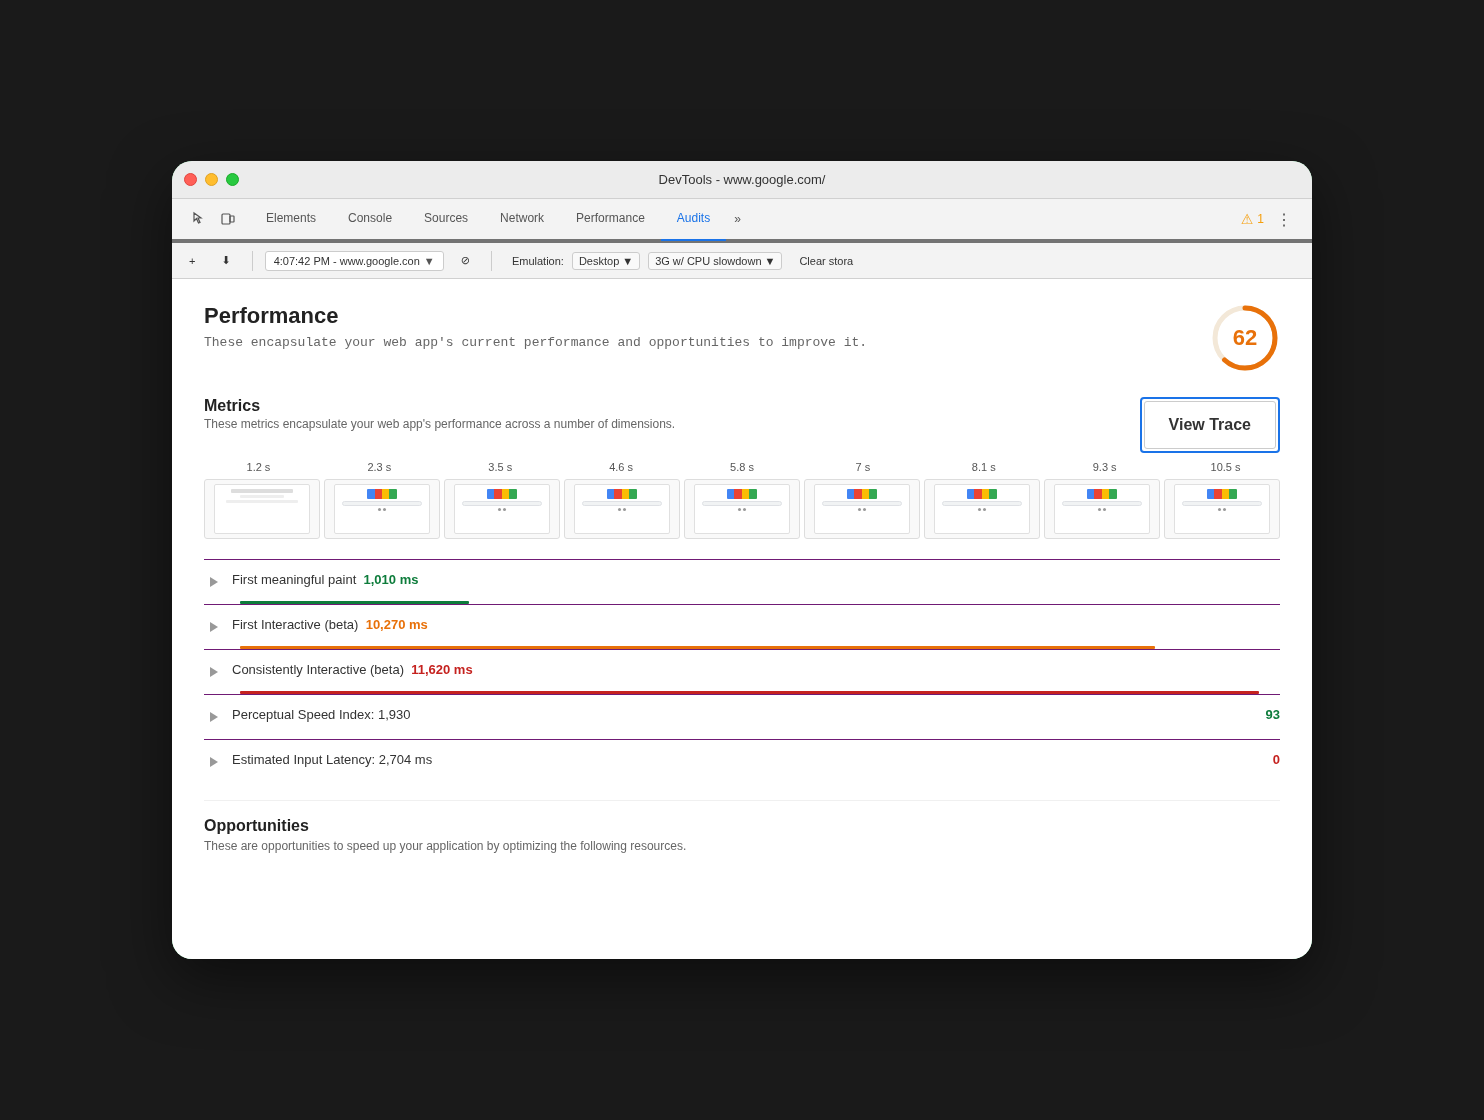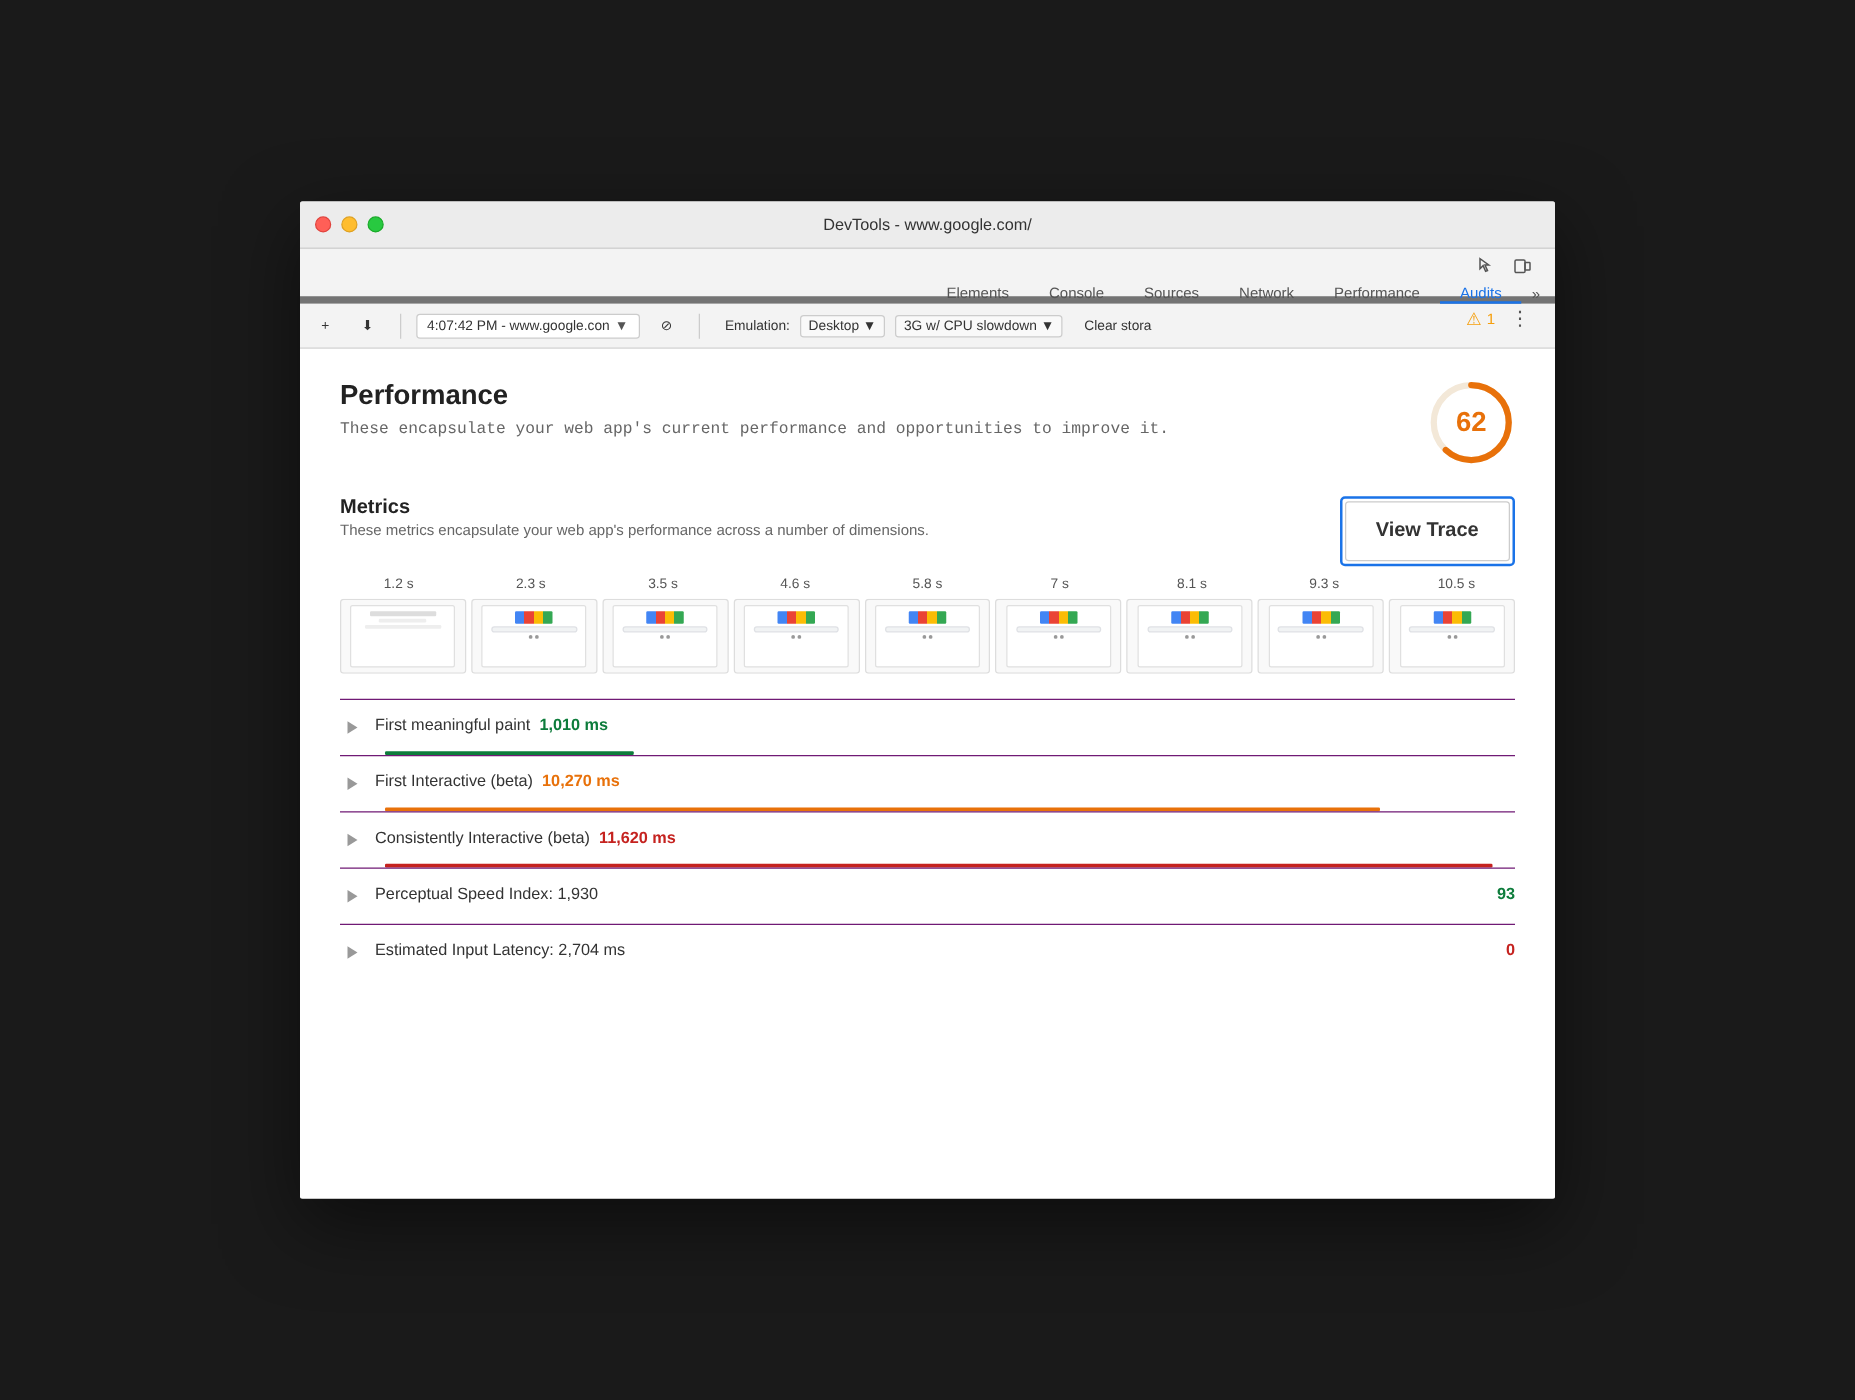--- a/index.html
+++ b/index.html
@@ -5,23 +5,23 @@
     * { box-sizing: border-box; margin: 0; padding: 0; }
     body {
       background: #1a1a1a;
       display: flex;
       justify-content: center;
       align-items: center;
       min-height: 100vh;
       font-family: -apple-system, BlinkMacSystemFont, 'Helvetica Neue', Arial, sans-serif;
     }
     .window {
-      width: 1004px;
-      background: #a3a3a3;
-      border-radius: 2px;
+      width: 1140px;
+      background: #86efac;
+      border-radius: 20px;
       overflow: hidden;
       box-shadow: 0 20px 60px rgba(0,0,0,0.5);
     }
     .titlebar {
       background: #ececec;
       height: 38px;
       display: flex;
       align-items: center;
       padding: 0 12px;
       border-bottom: 1px solid #d0d0d0;
@@ -45,24 +45,23 @@
       left: 50%;
       transform: translateX(-50%);
       font-size: 13px;
       color: #333;
       font-weight: 500;
     }
     .devtools-toolbar {
       background: #f3f3f3;
       height: 44px;
       display: flex;
-      align-items: flex-end;
-      border-bottom: 6px solid #737373;
+      align-items: center;
+      border-bottom: 4px solid #737373;
       padding: 0 4px;
-      flex-direction: column;
     }
     .toolbar-icons {
       display: flex;
       align-items: center;
       gap: 2px;
       padding: 0 8px;
     }
     .toolbar-icon-btn {
       width: 28px;
       height: 28px;
@@ -656,14 +655,18 @@
 
       <div class="metric-row">
         <div class="metric-toggle">
           <div class="triangle"></div>
         </div>
         <span class="metric-label">Estimated Input Latency: 2,704 ms</span>
         <span class="metric-score" style="color:#c5221f;">0</span>
       </div>
     </div>
 
+    <div class="opportunities-section">
+      <div class="opportunities-title">Opportunities</div>
+      <div class="opportunities-subtitle">These are opportunities to speed up your application by optimizing the following resources.</div>
+    </div>
   </div>
 </div>
 
 </body></html>

